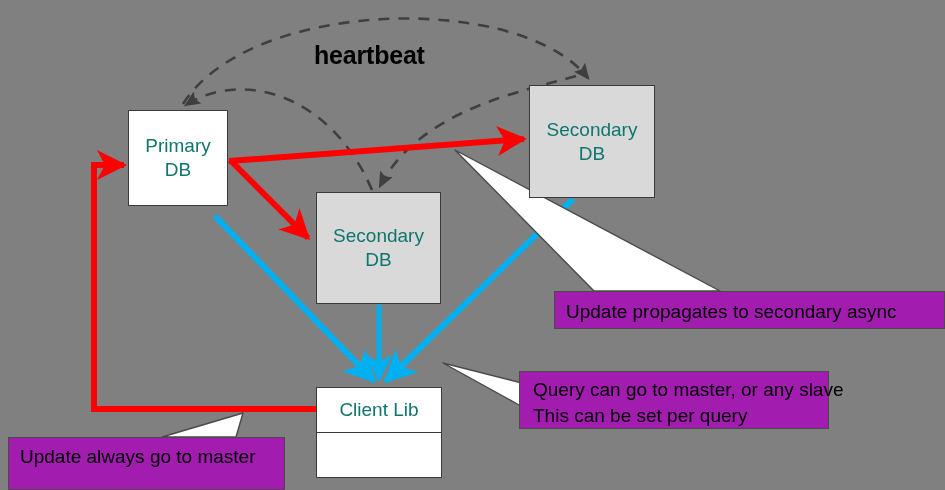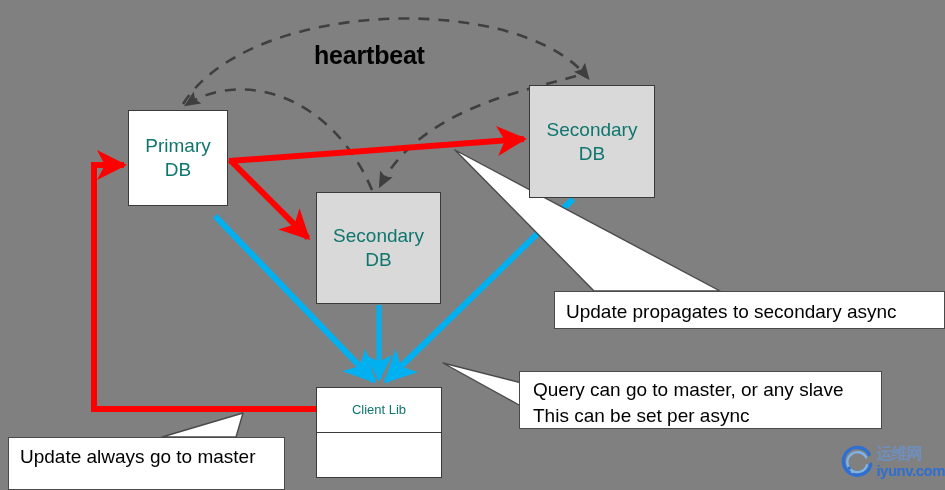--- a/index.html
+++ b/index.html
@@ -51,38 +51,38 @@
     justify-content: flex-start;
     padding: 0;
   }
   .client-cell {
     width: 100%;
     height: 50%;
     display: flex;
     align-items: center;
     justify-content: center;
     box-sizing: border-box;
-    font-size: 13px;
+    font-size: 19px;
     text-align: right;
   }
   .client-cell.top { border-bottom: 1px solid #3a3a3a; }
 
   .callout {
     position: absolute;
     box-sizing: border-box;
-    background: #ffffff;
+    background: #a21caf;
     border: 1px solid #4a4a4a;
     color: #000;
     font-size: 19px;
     line-height: 1.35;
     padding: 6px 11px;
     white-space: nowrap;
   }
   #callout-async { left: 554px; top: 291px; width: 391px; height: 38px; padding-top: 7px; }
-  #callout-query { left: 519px; top: 371px; width: 363px; height: 58px; padding-top: 5px; padding-left: 13px; }
+  #callout-query { left: 519px; top: 371px; width: 310px; height: 58px; padding-top: 5px; padding-left: 13px; }
   #callout-update{ left: 8px;   top: 437px; width: 277px; height: 53px; }
 
   #heartbeat-label {
     position: absolute;
     left: 314px; top: 41px;
     font-size: 25px;
     font-weight: bold;
     color: #000;
     letter-spacing: -0.2px;
   }
@@ -178,33 +178,21 @@
   <div class="node" id="node-client">
     <div class="client-cell top">Client Lib</div>
   </div>
 
   <div class="callout" id="callout-async">
     <div>Update propagates to secondary async</div>
   </div>
 
   <div class="callout" id="callout-query">
     <div>Query can go to master, or any slave</div>
-    <div>This can be set per async</div>
+    <div>This can be set per query</div>
   </div>
 
   <div class="callout" id="callout-update">
     <div>Update always go to master</div>
   </div>
 
-  <div id="watermark">
-    <svg width="46" height="46" viewBox="0 0 46 46">
-      <path d="M38,13 A18,18 0 1,0 40,26" fill="none" stroke="#2f6fd0" stroke-width="4.5" stroke-linecap="round"></path>
-      <path d="M34,17 A13,13 0 1,0 35,27" fill="none" stroke="#7fb4e8" stroke-width="3" stroke-linecap="round"></path>
-      <circle cx="12" cy="31" r="2.2" fill="#2f6fd0"></circle>
-      <circle cx="16" cy="36" r="1.6" fill="#7fb4e8"></circle>
-    </svg>
-    <span class="wm-text">
-      <span class="wm-cn">运维网</span>
-      <span class="wm-en">iyunv.com</span>
-    </span>
-  </div>
 
 </div>
 
 </body></html>

